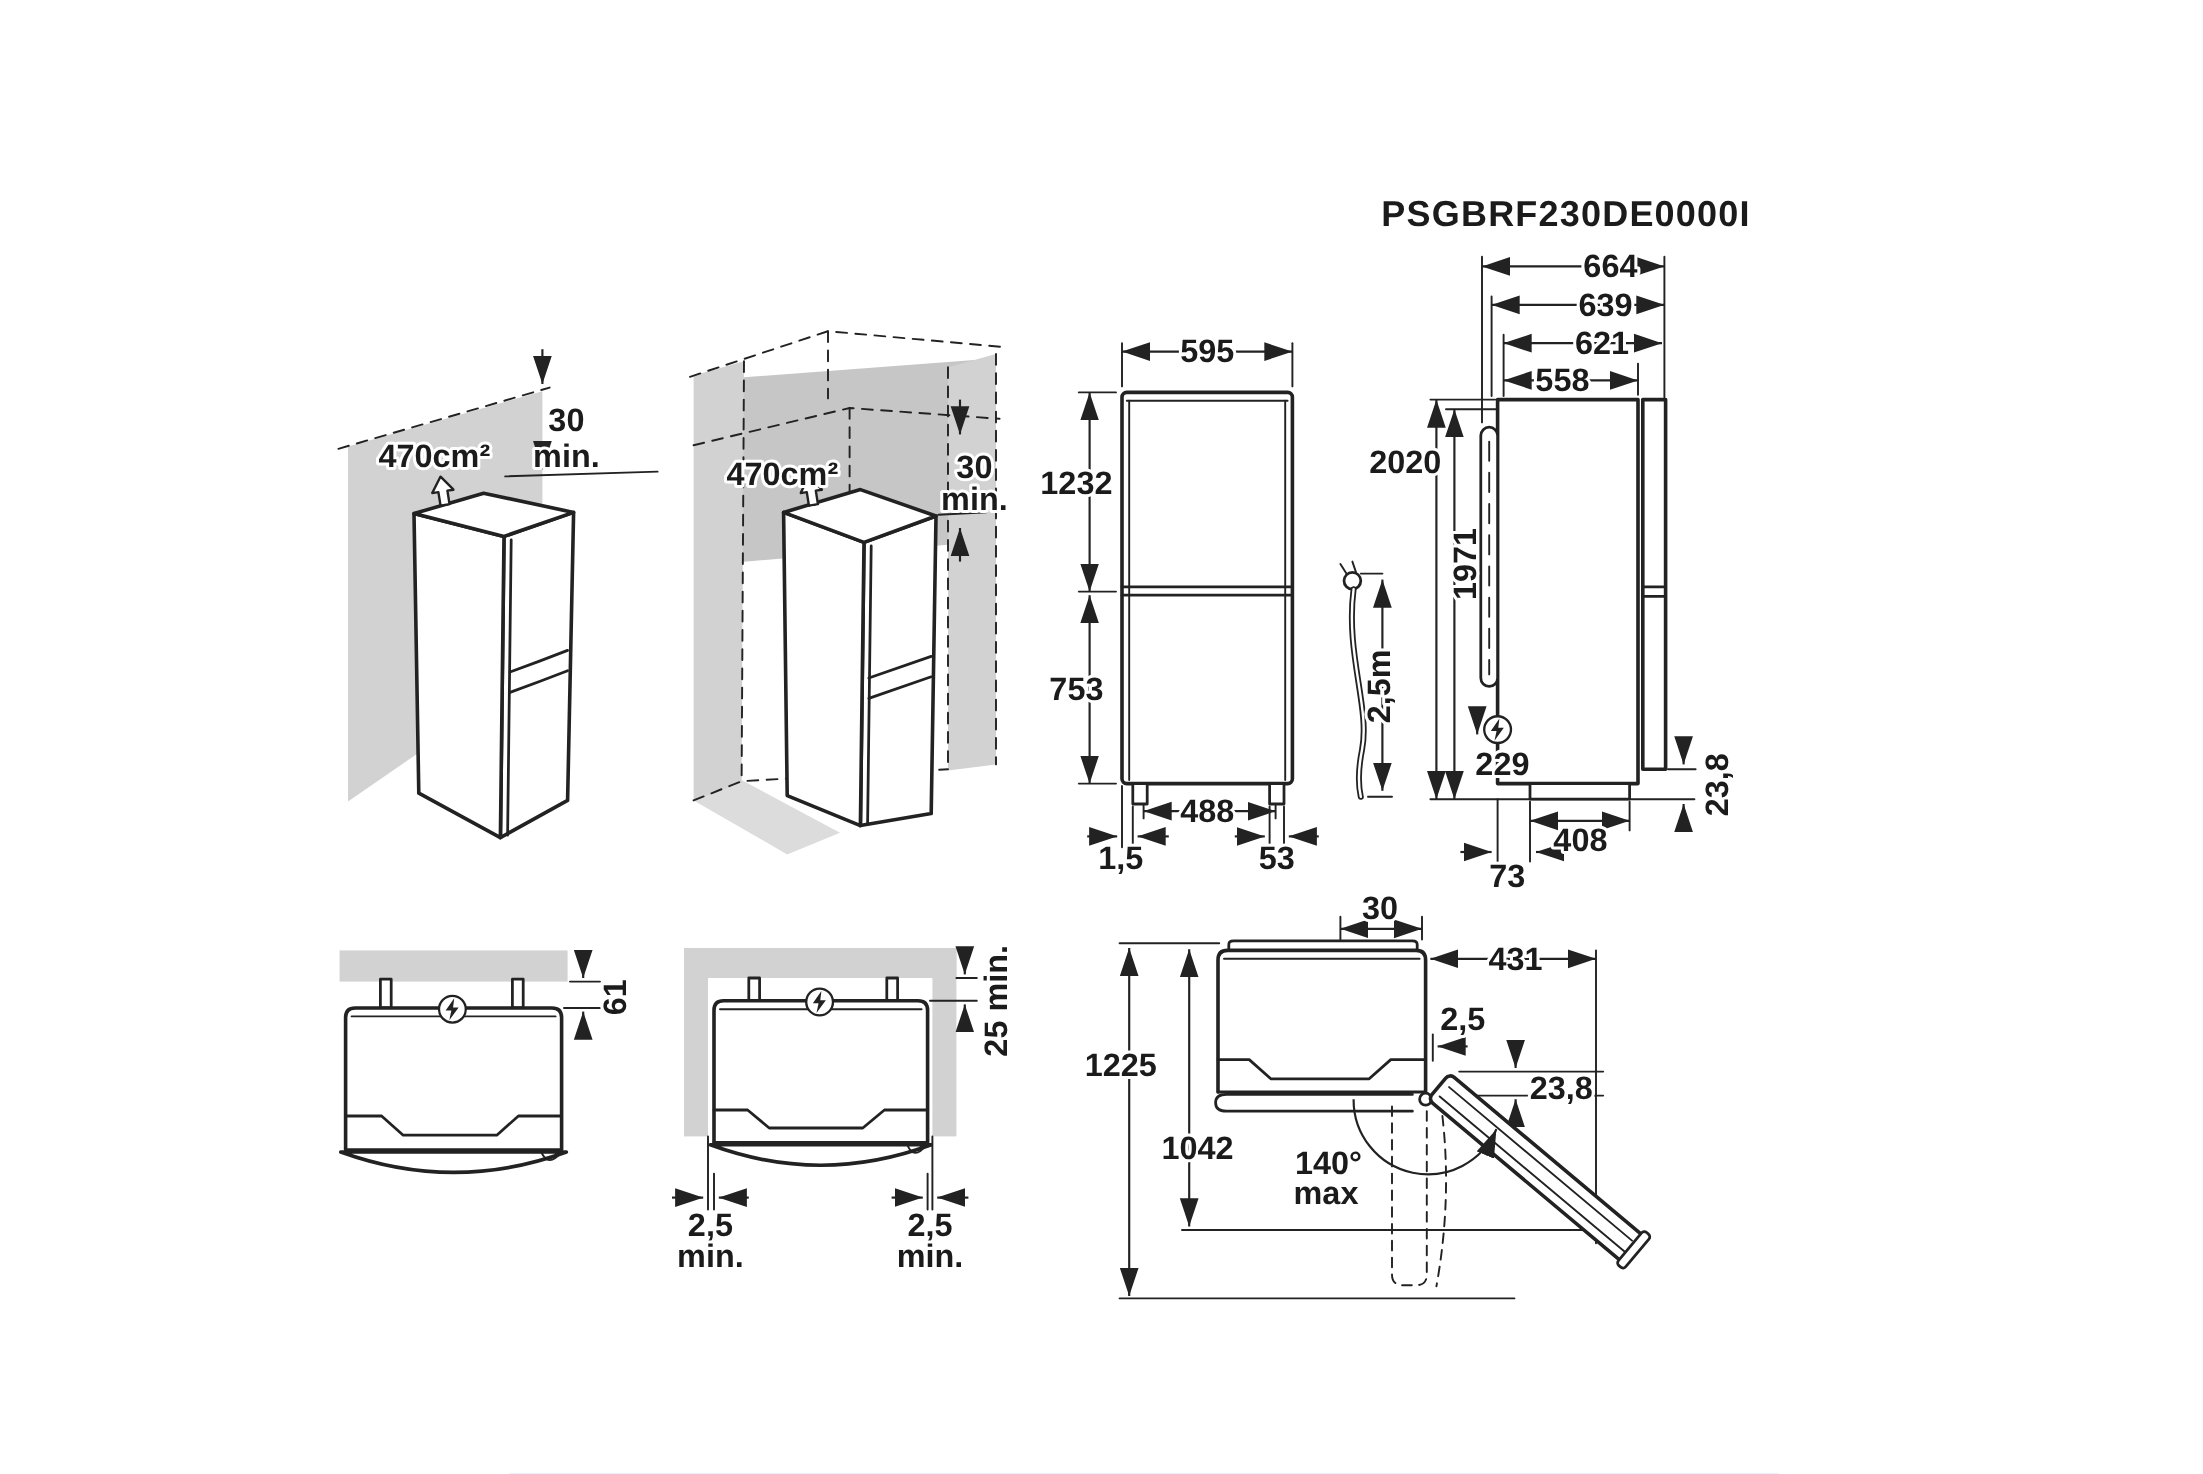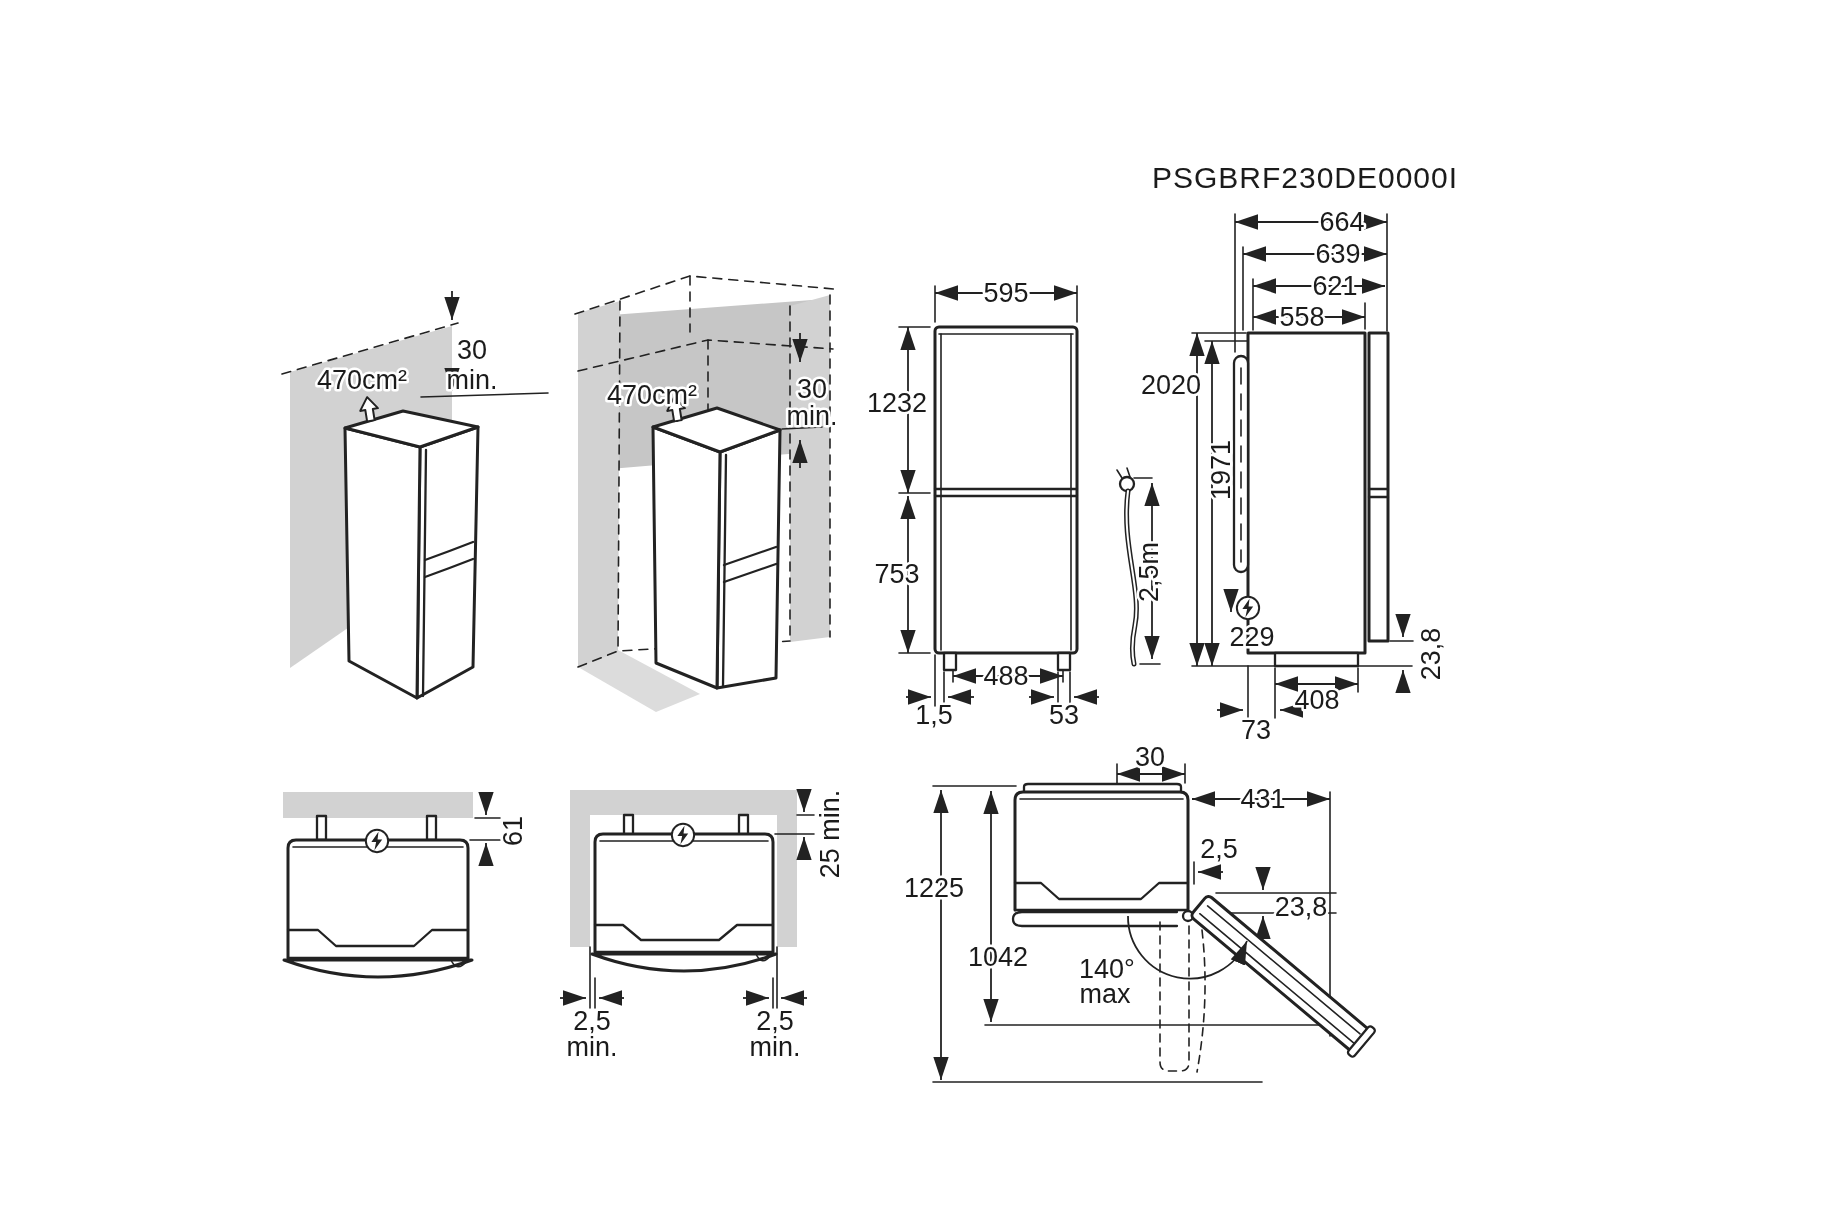--- a/index.html
+++ b/index.html
@@ -1,16 +1,16 @@
 <!DOCTYPE html>
 <html><head>
 <meta charset="utf-8">
 <style>
   html,body{margin:0;padding:0;background:#ffffff;}
-  .stage{width:1836px;height:1228px;position:relative;background:#7dd3fc;}
+  .stage{width:1836px;height:1228px;position:relative;background:#7dd3fc;font-weight:bold;}
   svg{display:block;}
   text{font-family:"Liberation Sans","DejaVu Sans",sans-serif;fill:#1b1b1b;
        paint-order:stroke;stroke:#ffffff;stroke-width:5px;stroke-linejoin:round;
        font-size:27px;}
   .title{font-size:30px;letter-spacing:1px;}
   .ln{fill:none;stroke:#222;stroke-width:3;stroke-linecap:round;stroke-linejoin:round;}
   .ln2{fill:none;stroke:#222;stroke-width:2.3;stroke-linecap:round;stroke-linejoin:round;}
   .ln1{fill:none;stroke:#222;stroke-width:1.6;stroke-linecap:round;}
   .wht{fill:#ffffff;}
   .dim{fill:none;stroke:#222;stroke-width:1.8;stroke-linecap:butt;}

